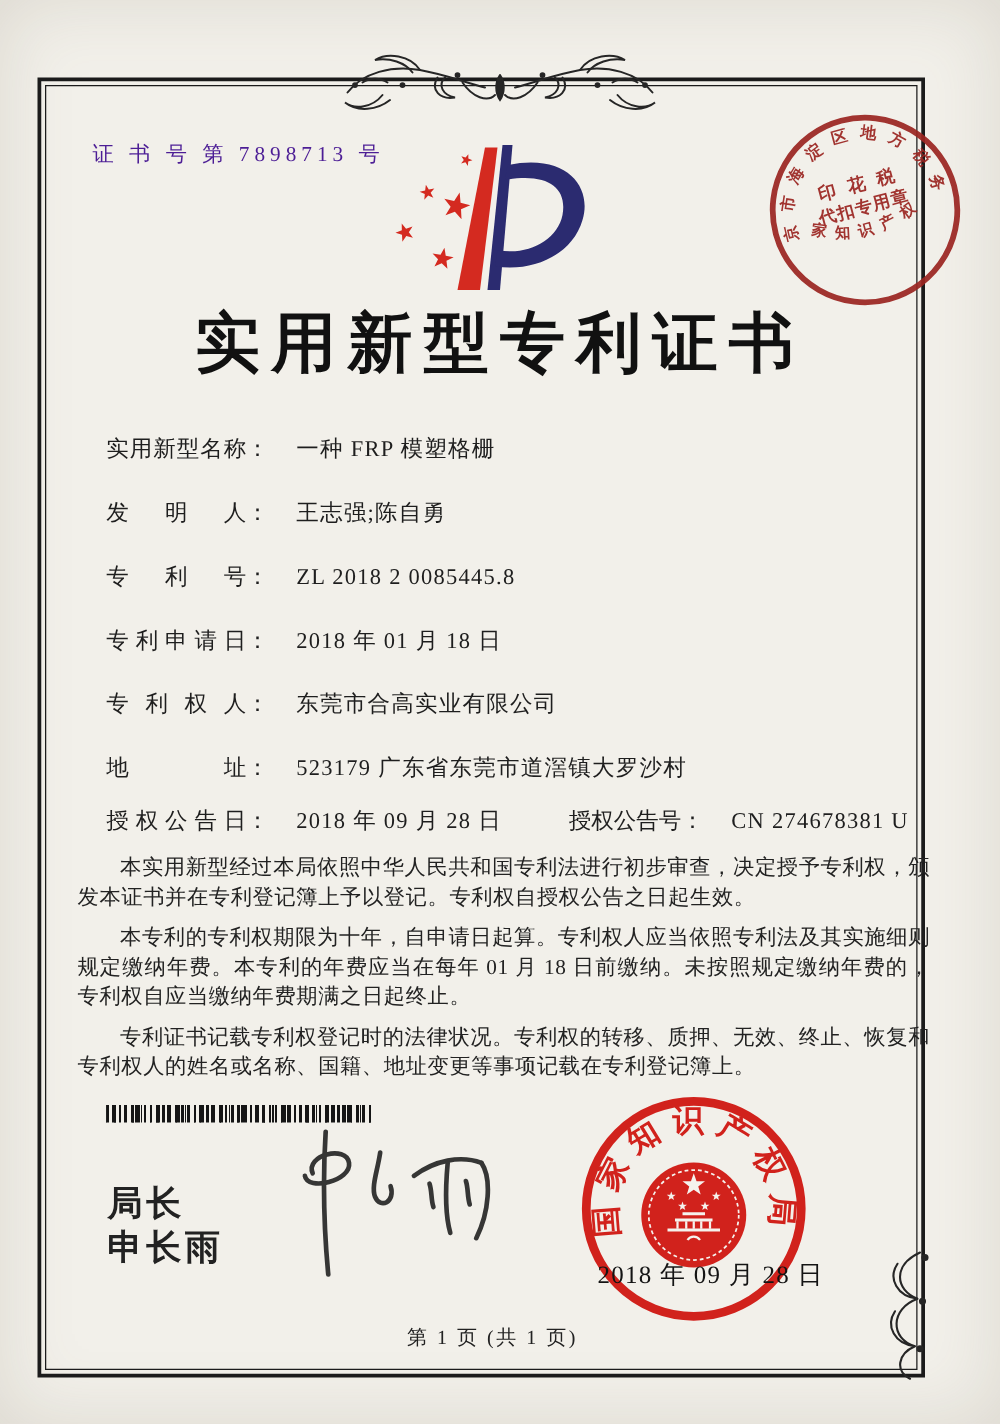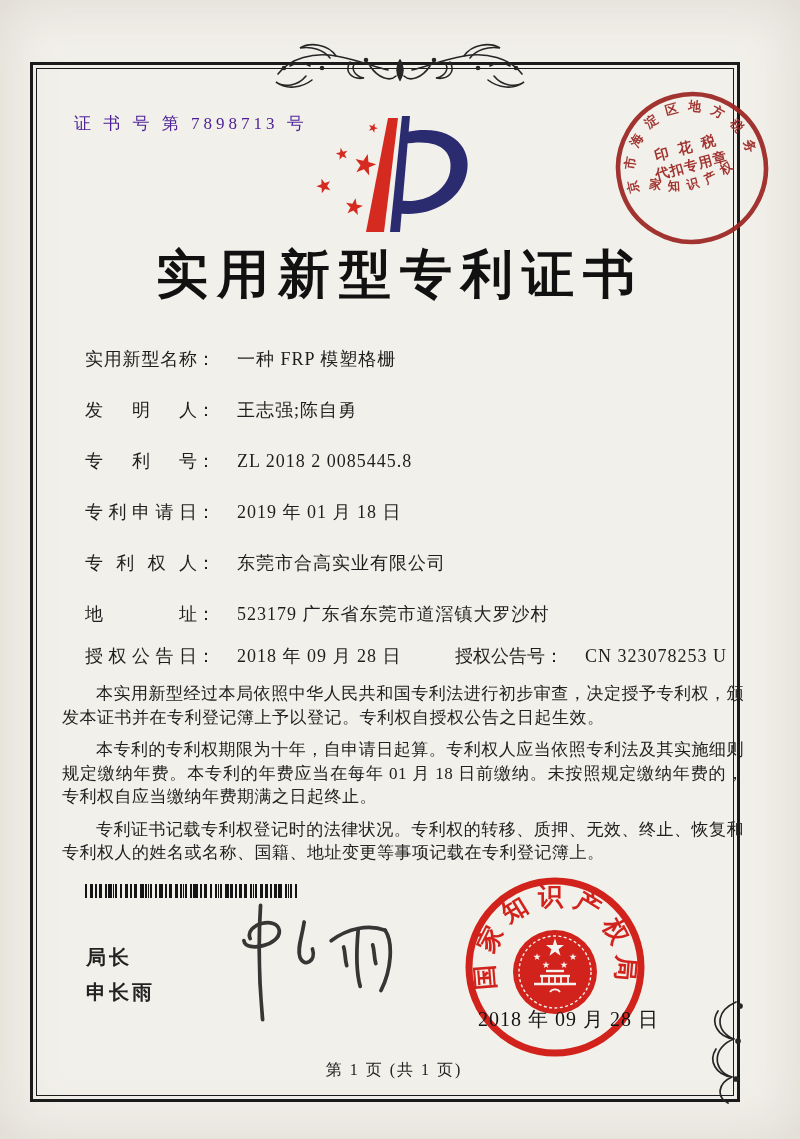--- a/index.html
+++ b/index.html
@@ -17,21 +17,21 @@
   .flabel.compact{width:auto;text-align-last:auto;}
   .fvalue{margin-left:22px;letter-spacing:1px;}
   .body-text{left:62px;top:682px;width:682px;font-size:17px;line-height:23.5px;
              color:#222;text-align:justify;}
   .body-text p{margin:0 0 9px 0;text-indent:2em;letter-spacing:.5px;}
   .barcode{left:85px;top:884px;width:212px;height:14px;
     background-image:
       repeating-linear-gradient(90deg,#151515 0 2px,rgba(0,0,0,0) 2px 5px),
       repeating-linear-gradient(90deg,#151515 0 1px,rgba(0,0,0,0) 1px 7px),
       repeating-linear-gradient(90deg,rgba(0,0,0,0) 0 6px,#151515 6px 8px,rgba(0,0,0,0) 8px 17px);}
-  .signer{left:86px;font-size:20px;font-weight:700;color:#222;
+  .signer{left:86px;font-size:28px;font-weight:700;color:#222;
           font-family:"Liberation Sans","DejaVu Sans",sans-serif;letter-spacing:3px;}
   .seal-date{left:478px;top:1006px;font-size:20px;letter-spacing:1px;color:#141414;z-index:6;}
   .footer{left:0;top:1060px;width:788px;text-align:center;font-size:16px;
           letter-spacing:2px;color:#222;}
   .stamp-tax{left:612px;top:88px;transform:rotate(-15deg);z-index:5;opacity:.92;}
   .seal-main{left:460px;top:872px;z-index:5;opacity:.95;}
   .sig{left:195px;top:895px;z-index:4;}
   .orn-top{left:265px;top:36px;}
   .orn-br{left:692px;top:998px;z-index:3;}
   svg{display:block;}
@@ -106,31 +106,31 @@
   <div class="abs field" style="top:347px">
     <span class="flabel">实用新型名称</span><span>：</span><span class="fvalue">一种 FRP 模塑格栅</span>
   </div>
   <div class="abs field" style="top:398px">
     <span class="flabel">发明人</span><span>：</span><span class="fvalue">王志强;陈自勇</span>
   </div>
   <div class="abs field" style="top:449px">
     <span class="flabel">专利号</span><span>：</span><span class="fvalue">ZL 2018 2 0085445.8</span>
   </div>
   <div class="abs field" style="top:500px">
-    <span class="flabel">专利申请日</span><span>：</span><span class="fvalue">2019 年 01 月 18 日</span>
+    <span class="flabel">专利申请日</span><span>：</span><span class="fvalue">2018 年 01 月 18 日</span>
   </div>
   <div class="abs field" style="top:551px">
     <span class="flabel">专利权人</span><span>：</span><span class="fvalue">东莞市合高实业有限公司</span>
   </div>
   <div class="abs field" style="top:602px">
     <span class="flabel">地址</span><span>：</span><span class="fvalue">523179 广东省东莞市道滘镇大罗沙村</span>
   </div>
   <div class="abs field" style="top:644px">
     <span><span class="flabel">授权公告日</span><span>：</span><span class="fvalue">2018 年 09 月 28 日</span></span>
-    <span style="position:absolute;left:370px;"><span class="flabel compact">授权公告号</span><span>：</span><span class="fvalue">CN 323078253 U</span></span>
+    <span style="position:absolute;left:370px;"><span class="flabel compact">授权公告号</span><span>：</span><span class="fvalue">CN 274678381 U</span></span>
   </div>
 
   <div class="abs body-text">
     <p>本实用新型经过本局依照中华人民共和国专利法进行初步审查，决定授予专利权，颁发本证书并在专利登记簿上予以登记。专利权自授权公告之日起生效。</p>
     <p>本专利的专利权期限为十年，自申请日起算。专利权人应当依照专利法及其实施细则规定缴纳年费。本专利的年费应当在每年 01 月 18 日前缴纳。未按照规定缴纳年费的，专利权自应当缴纳年费期满之日起终止。</p>
     <p>专利证书记载专利权登记时的法律状况。专利权的转移、质押、无效、终止、恢复和专利权人的姓名或名称、国籍、地址变更等事项记载在专利登记簿上。</p>
   </div>
 
   <div class="abs barcode"></div>
 

